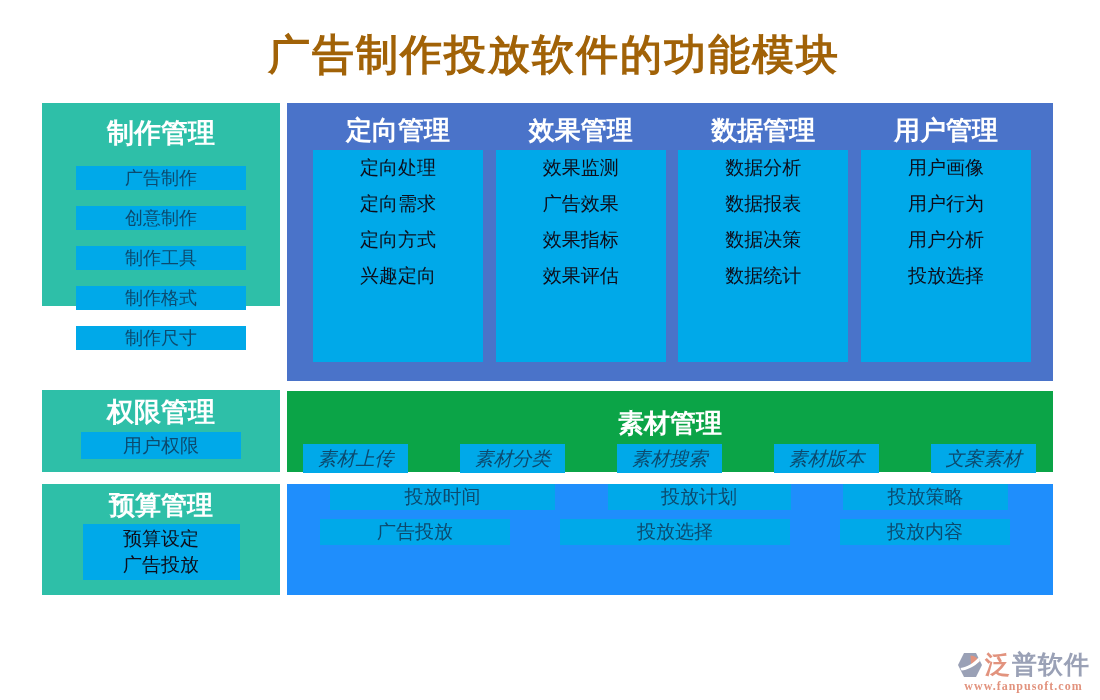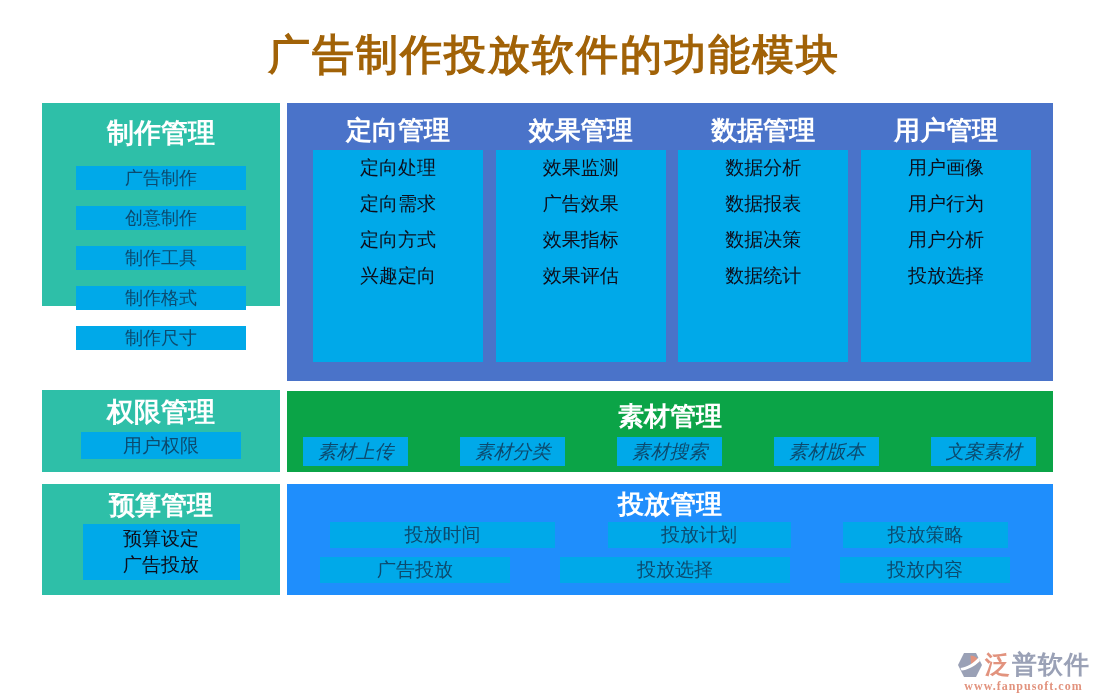--- a/index.html
+++ b/index.html
@@ -34,21 +34,21 @@
   .top-headers .col-title{width:170px;text-align:center;color:#fff;font-size:26px;font-weight:bold;line-height:36px;}
   .top-cols{display:flex;justify-content:space-between;padding:1px 22px 0 26px;}
   .top-col{width:170px;height:212px;background:#00a9e9;box-sizing:border-box;}
   .top-col .col-item{text-align:center;font-size:19px;color:#0d0d1a;line-height:36px;}
   
   .p-perm{left:42px;top:390px;width:238px;height:82px;}
   .p-perm h2{padding-top:5px;font-size:27px;line-height:34px;}
   .perm-btn{width:160px;height:27px;line-height:27px;margin:3px auto 0;}
   
   .p-mat{left:287px;top:391px;width:766px;height:81px;}
-  .p-mat h2{padding-top:8px;font-size:26px;line-height:36px;}
+  .p-mat h2{padding-top:15px;font-size:26px;line-height:36px;}
   .mat-row{display:flex;justify-content:space-between;padding:2px 17px 0 16px;}
   .mat-btn{width:105px;height:29px;line-height:29px;font-style:italic;}
   
   .p-bud{left:42px;top:484px;width:238px;height:111px;}
   .p-bud h2{padding-top:5px;font-size:26px;line-height:34px;}
   .bud-box{width:157px;margin:1px auto 0;background:#00a9e9;padding:2px 0;}
   .bud-box .bud-item{text-align:center;font-size:19px;color:#0d0d1a;line-height:26px;}
   
   .p-del{left:287px;top:484px;width:766px;height:111px;}
   .p-del h2{padding-top:4px;font-size:26px;line-height:34px;}
@@ -135,21 +135,20 @@
 
   <section class="panel teal p-bud">
     <h2>预算管理</h2>
     <div class="bud-box">
       <div class="bud-item">预算设定</div>
       <div class="bud-item">广告投放</div>
     </div>
   </section>
 
   <section class="panel bblue p-del">
-    <h2>投放管理</h2>
     <div class="del-row1">
       <div class="btn del-btn w2">投放时间</div>
       <div class="btn del-btn w1">投放计划</div>
       <div class="btn del-btn w3">投放策略</div>
     </div>
     <div class="del-row2">
       <div class="btn del-btn w4">广告投放</div>
       <div class="btn del-btn w5">投放选择</div>
       <div class="btn del-btn w6">投放内容</div>
     </div>

